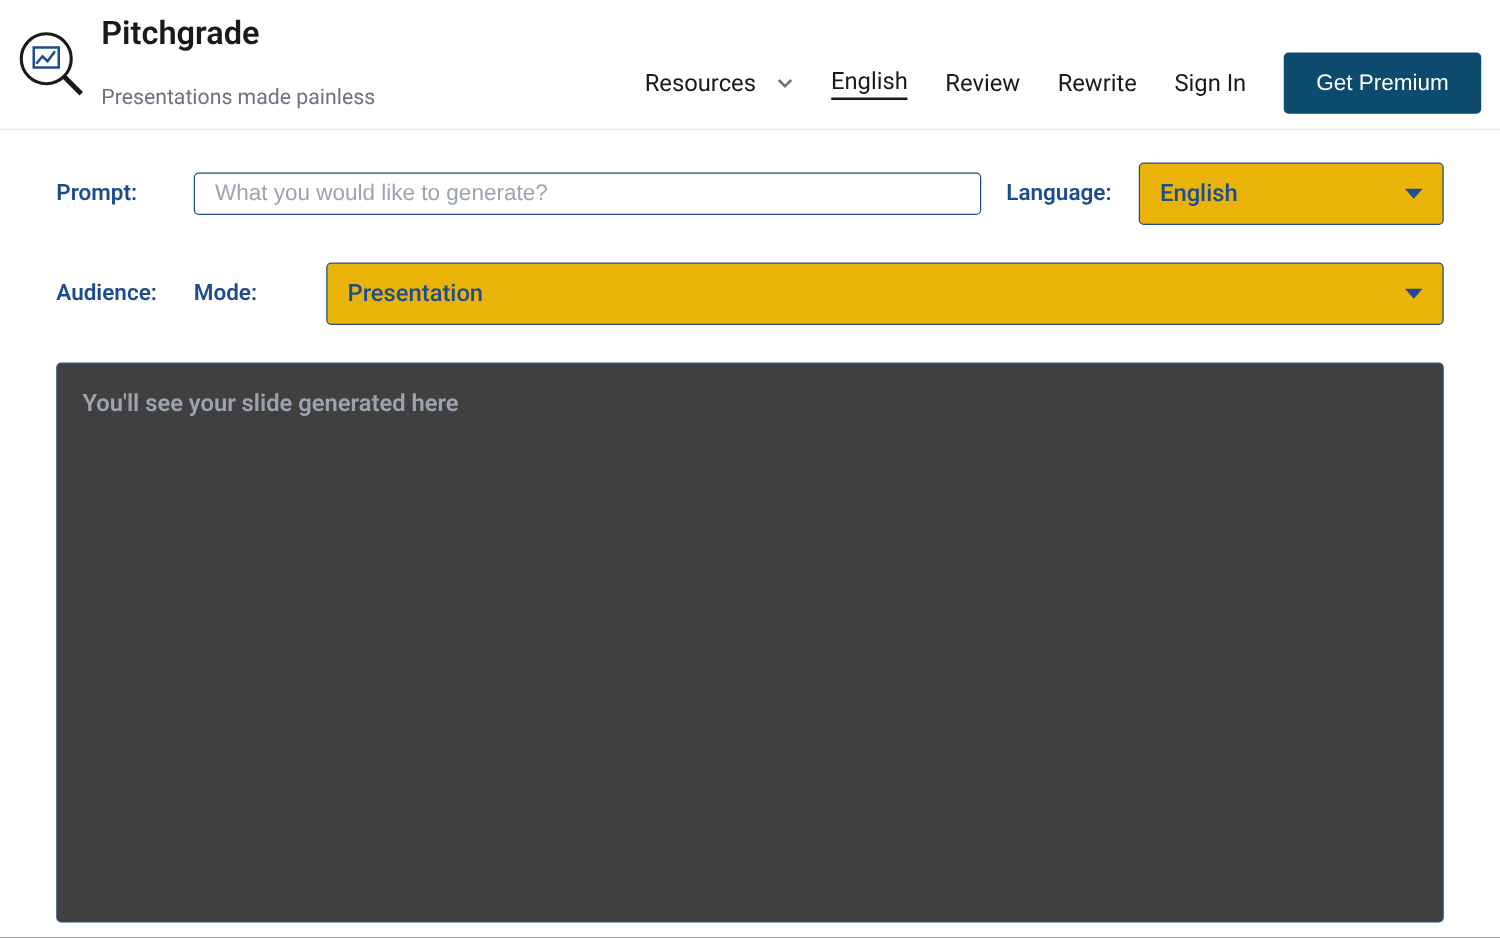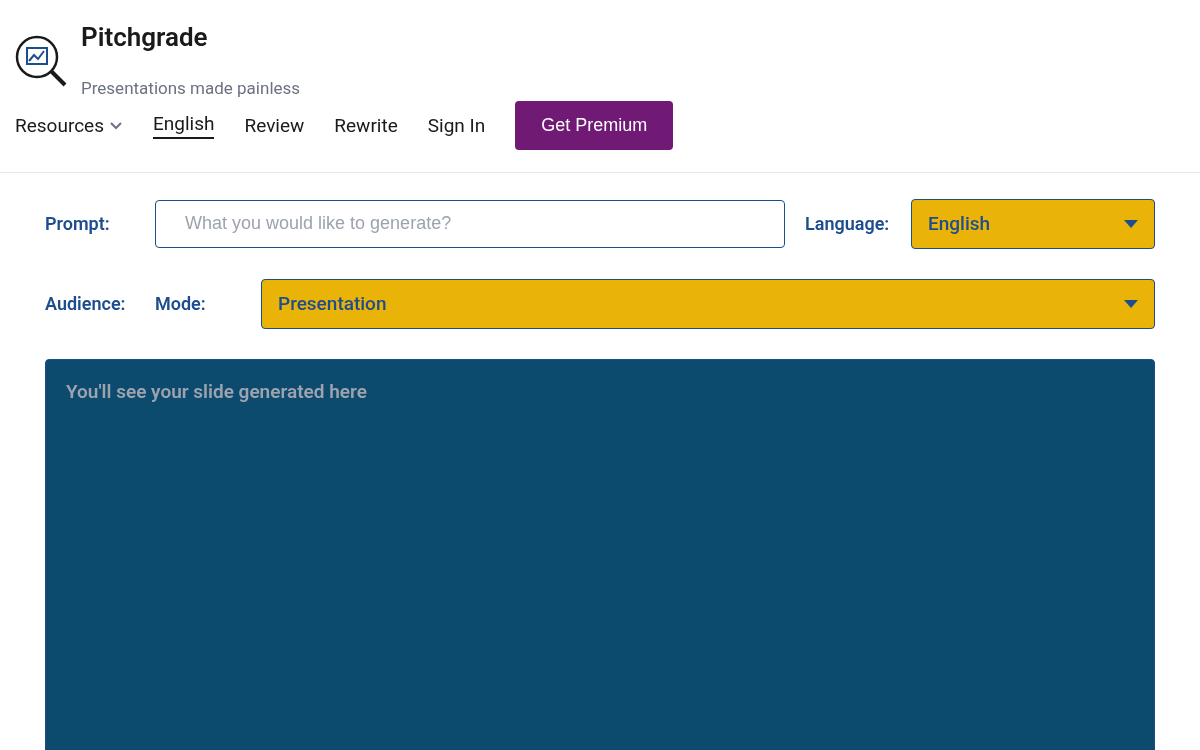--- a/index.html
+++ b/index.html
@@ -9,25 +9,24 @@
     }
     body {
       font-family: -apple-system, BlinkMacSystemFont, 'Segoe UI', Roboto, Helvetica, Arial, sans-serif;
       background: #ffffff;
       width: 1200px;
       height: 750px;
       overflow: hidden;
     }
     .header {
       display: flex;
-      align-items: flex-start;
-      justify-content: space-between;
-      padding: 22px 15px;
+      align-items: flex-end;
+      justify-content: space-between;
+      padding: 12px 15px;
       border-bottom: 1px solid #e5e7eb;
-      flex-direction: column;
     }
     .brand-section {
       display: flex;
       align-items: center;
       gap: 14px;
     }
     .logo-icon {
       width: 52px;
       height: 52px;
       position: relative;
@@ -56,34 +55,34 @@
       display: flex;
       align-items: center;
       gap: 30px;
     }
     .nav-item {
       font-size: 19px;
       color: #1a1a1a;
       cursor: pointer;
       display: flex;
       align-items: center;
-      gap: 5px;
+      gap: 16px;
     }
     .nav-item.active {
       border-bottom: 2px solid #1a1a1a;
       padding-bottom: 2px;
     }
     .chevron-down {
       width: 14px;
       height: 14px;
       display: inline-flex;
       align-items: center;
     }
     .premium-btn {
-      background: #701a75;
+      background: #0c4a6e;
       color: #ffffff;
       font-size: 18px;
       font-weight: 500;
       padding: 14px 26px;
       border: none;
       border-radius: 4px;
       cursor: pointer;
     }
     .content {
       padding: 26px 45px 0 45px;
@@ -96,24 +95,24 @@
       justify-content: space-between;
     }
     .field-label {
       font-size: 18px;
       font-weight: 600;
       color: #1e4d8e;
       min-width: 90px;
     }
     .text-input {
       flex: 0 0 630px;
-      height: 48px;
+      height: 34px;
       border: 1px solid #1e4d8e;
       border-radius: 4px;
-      padding: 0 29px;
+      padding: 0 16px;
       font-size: 18px;
       color: #1a1a1a;
       outline: none;
     }
     .text-input::placeholder {
       color: #9ca3af;
     }
     .select-label {
       font-size: 18px;
       font-weight: 600;
@@ -145,21 +144,21 @@
       border-left: 7px solid transparent;
       border-right: 7px solid transparent;
       border-top: 8px solid #1e4d8e;
     }
     .output-area {
       width: 100%;
       height: 448px;
       border: 1px solid #1e4d8e;
       border-radius: 4px;
       padding: 20px;
-      background: #0c4a6e;
+      background: #404040;
     }
     .output-placeholder {
       font-size: 19px;
       font-weight: 600;
       color: #9ca3af;
     }
     .bottom-row {
       display: flex;
       align-items: flex-start;
       justify-content: space-between;

